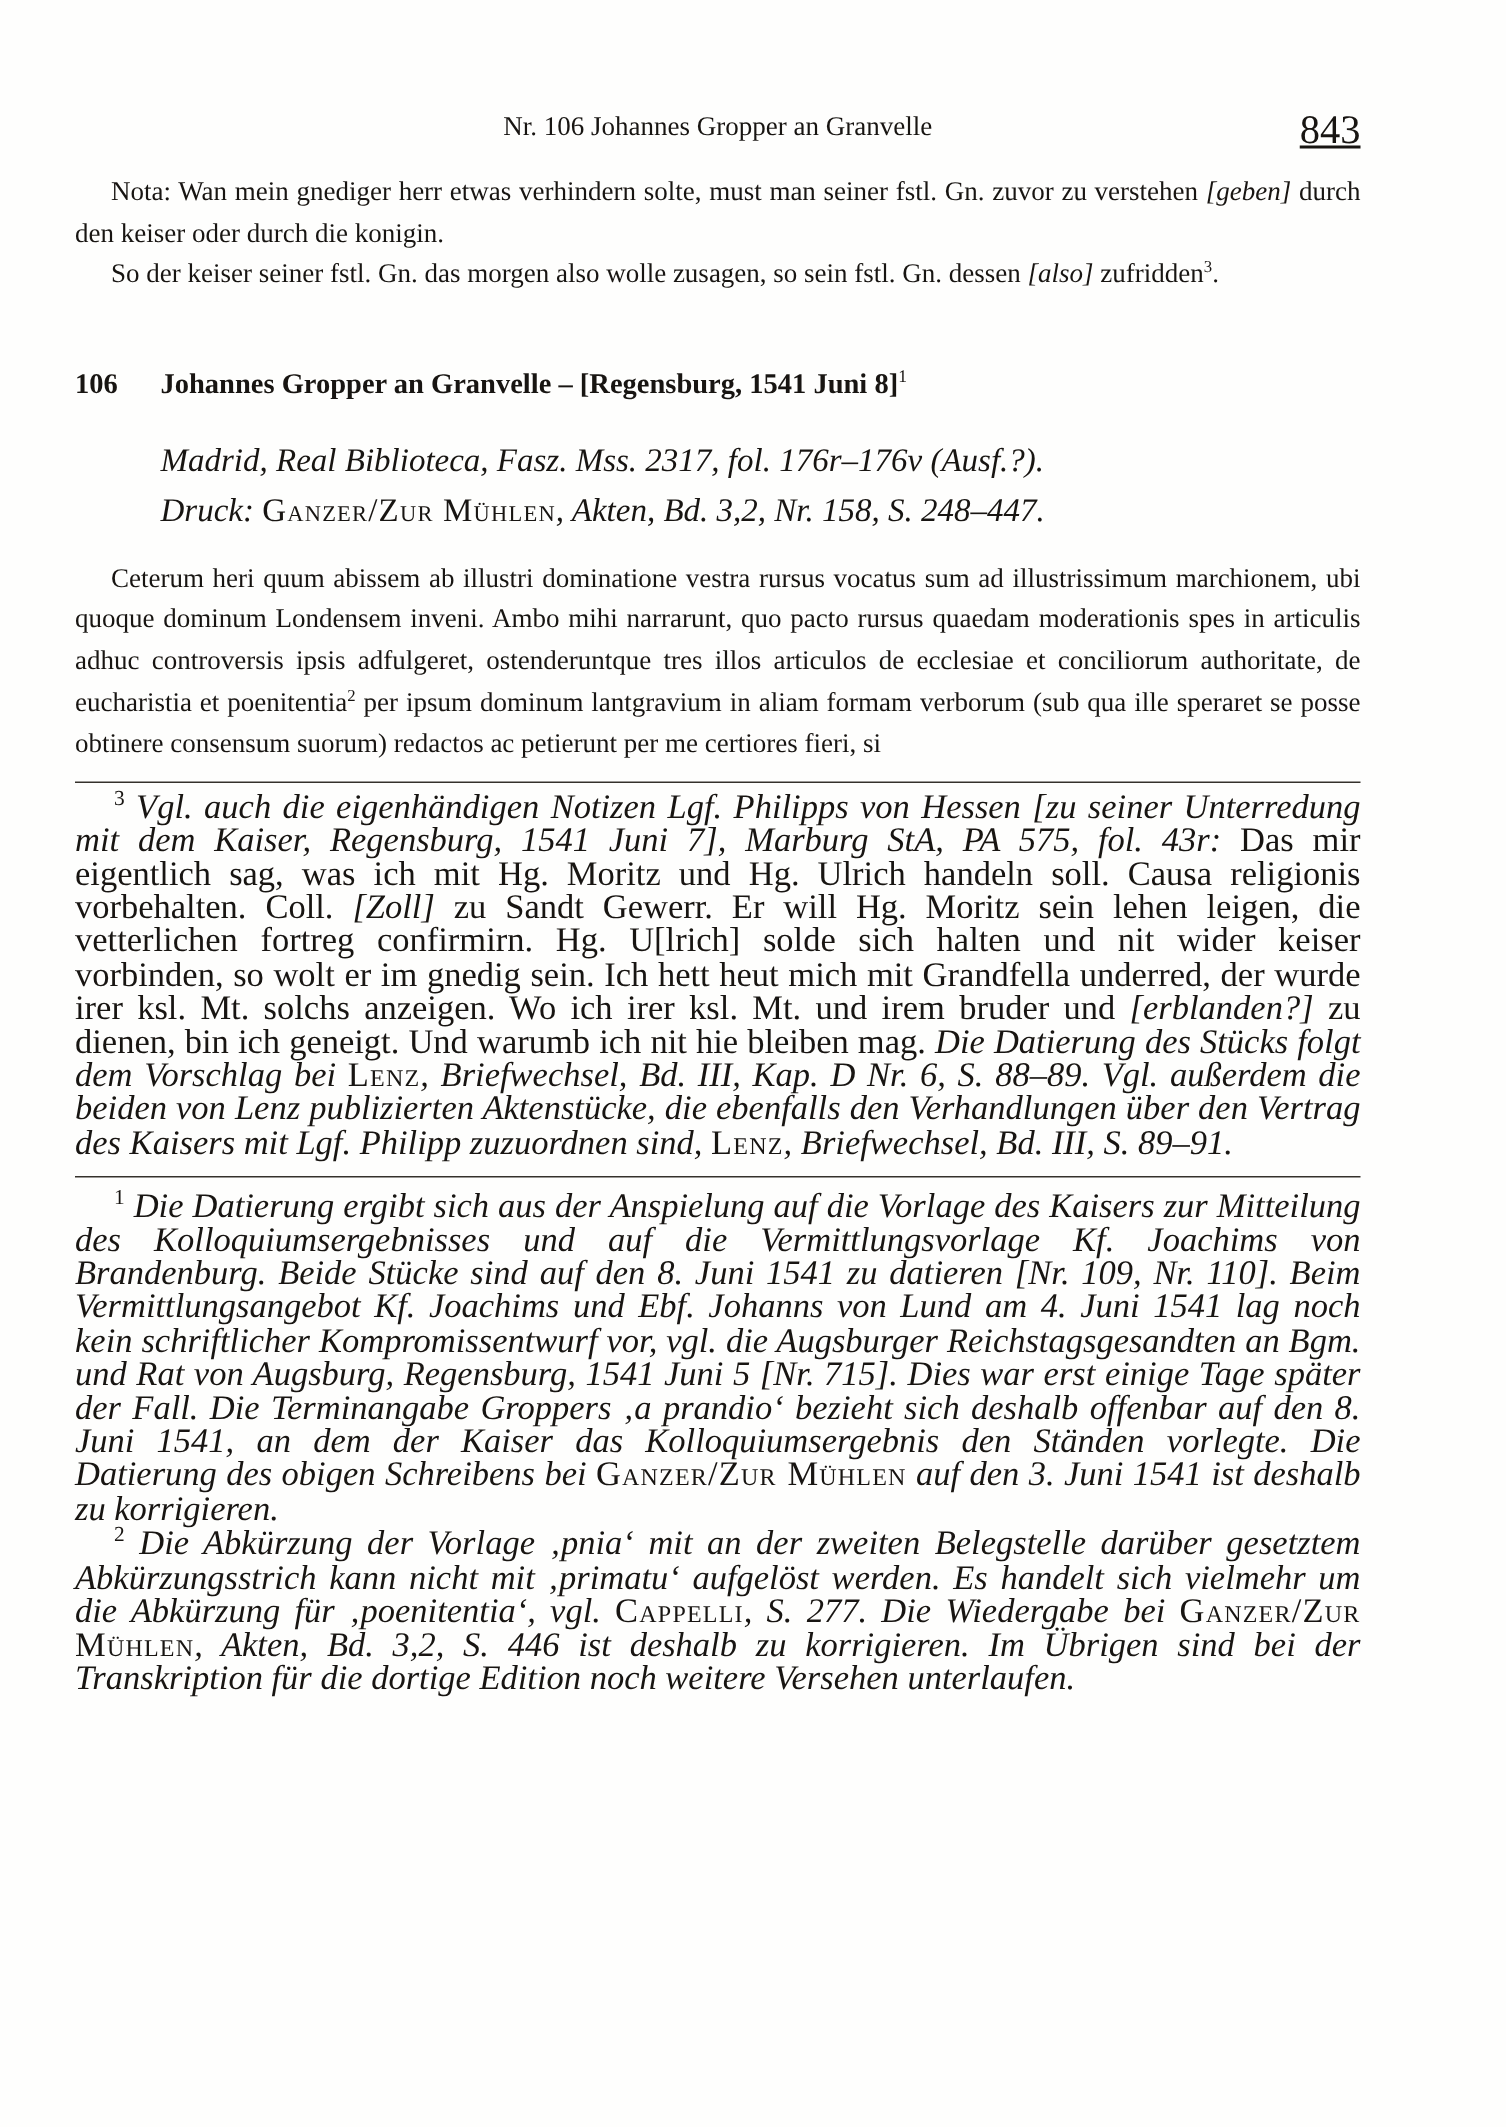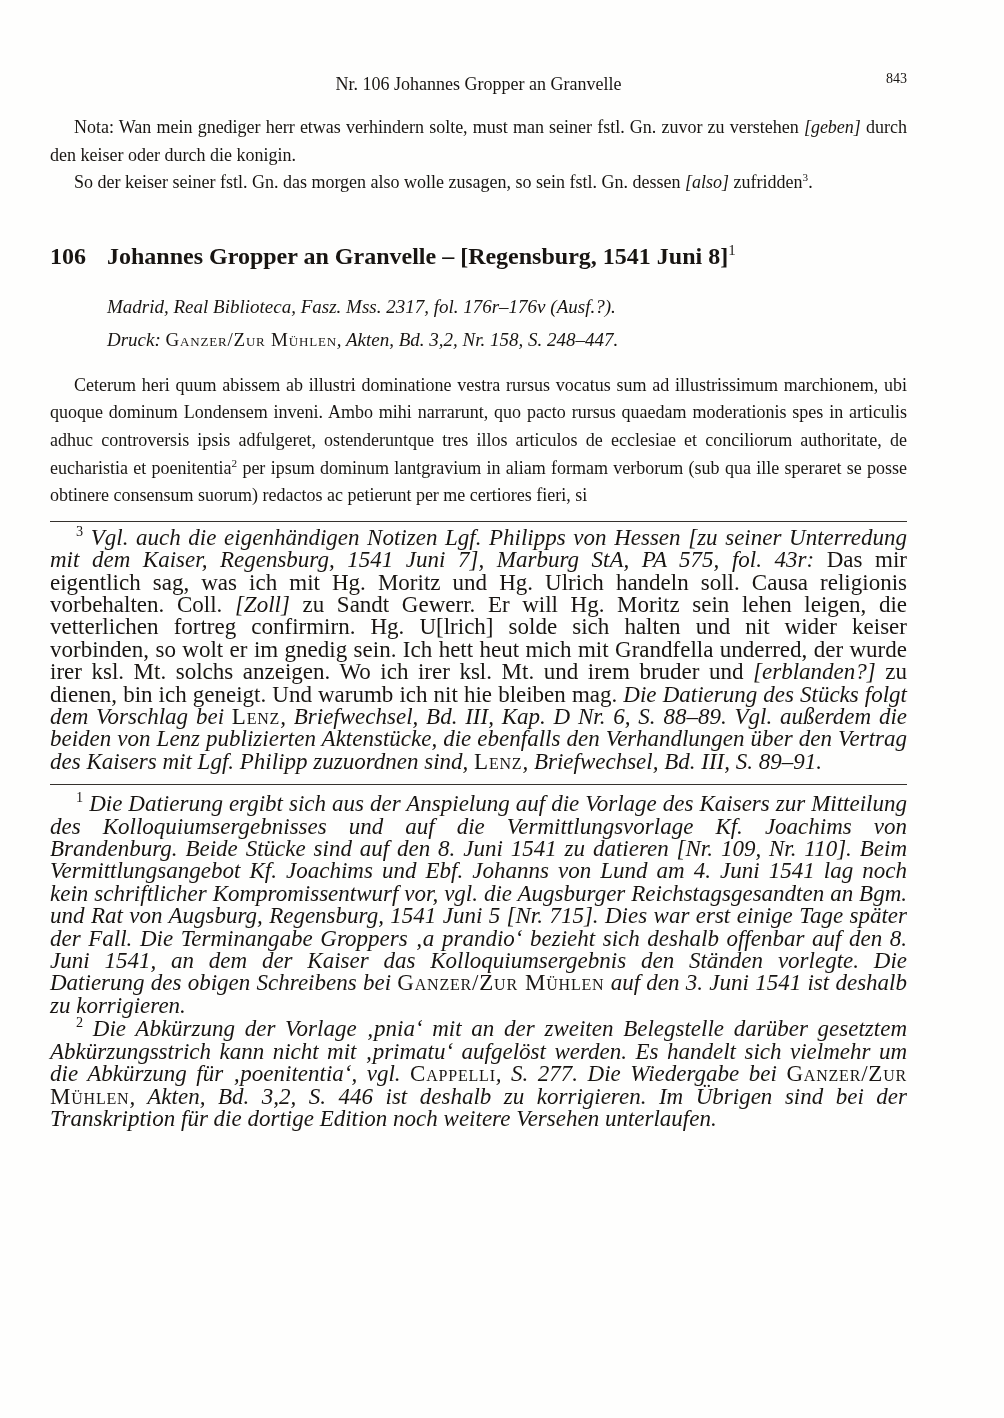--- a/index.html
+++ b/index.html
@@ -17,43 +17,43 @@
     padding: 74px 97px 0 50px;
     overflow: hidden;
   }
   .page-header {
     position: relative;
     height: 28px;
     margin-bottom: 12px;
     font-size: 18px;
   }
   .running-title { position: absolute; left: 0; right: 0; text-align: center; }
-  .page-number { position: absolute; right: 0; top: -3px; font-size: 14px; }
+  .page-number { position: absolute; right: 0; top: -3px; font-size: 27px; text-decoration: underline; }
 
   .para { text-align: justify; }
   .nota-block .para, .letter-block .para {
     font-size: 18px;
     line-height: 27.6px;
   }
   .para.indent { text-indent: 24px; }
   .para.flush  { text-indent: 0; }
 
   .doc-heading {
     margin-top: 46px;
     display: flex;
-    font-size: 24px;
+    font-size: 19px;
     font-weight: bold;
     line-height: 27px;
   }
   .doc-number { width: 57px; flex: 0 0 57px; }
   .doc-heading .run-sup { font-weight: normal; }
 
   .source-block { margin: 20px 0 0 57px; }
   .source-block .para {
-    font-size: 19px;
+    font-size: 22px;
     line-height: 33px;
     text-align: left;
   }
 
   .letter-block { margin-top: 16px; }
 
   .footnote-rule {
     margin-top: 11px;
     border: 0;
     border-top: 1.2px solid #35312c;

